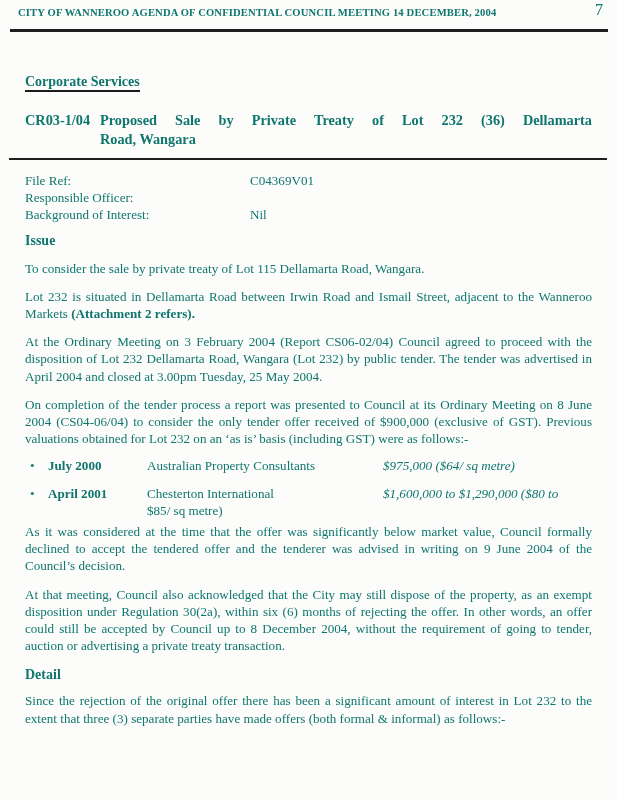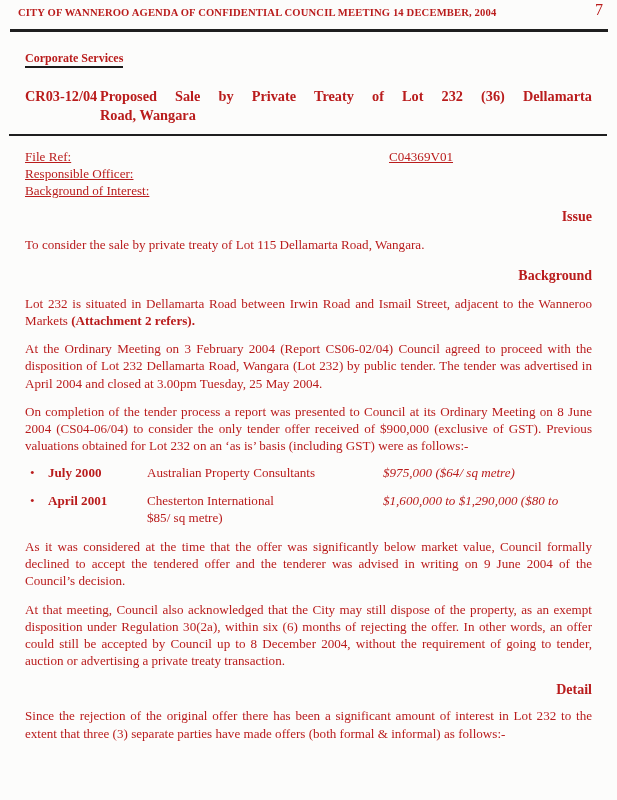--- a/index.html
+++ b/index.html
@@ -6,21 +6,21 @@
     margin: 0;
     padding: 0;
     background: #e8e8e8;
   }
   .page {
     position: relative;
     width: 617px;
     height: 800px;
     margin: 0 auto;
     background: #fcfcfb;
-    color: #b91c1c;
+    color: #0f766e;
     font-family: "Liberation Serif", "DejaVu Serif", serif;
     overflow: hidden;
   }
   
   .hdr-title {
     position: absolute;
     top: 7px;
     left: 18px;
     font-size: 10.6px;
     font-weight: bold;
@@ -44,22 +44,22 @@
   
   .content {
     position: absolute;
     top: 34px;
     left: 25px;
     right: 25px;
     font-size: 13.1px;
     line-height: 17.2px;
   }
   .directorate {
-    margin-top: 16px;
-    font-size: 12px;
+    margin-top: 40px;
+    font-size: 14px;
     font-weight: bold;
     line-height: 16px;
   }
   .directorate span {
     border-bottom: 2px solid #1b1b1b;
     padding-bottom: 1px;
   }
   
   .report-block {
     margin-top: 21px;
@@ -81,30 +81,29 @@
   .report-title .line1 { text-align: justify; text-align-last: justify; }
   .wide-rule {
     height: 2px;
     background: #1f1f1f;
     margin: 9px -15px 0 -16px;
   }
   
   .meta {
     margin-top: 12px;
   }
-  .meta-row { display: flex; text-decoration: underline; }
+  .meta-row { display: flex; }
   .meta-label { width: 225px; flex: 0 0 225px; }
-  .meta-value { flex: 1; text-align: center; }
+  .meta-value { flex: 1; }
   
   h3.sect {
     margin: 15px 0 0 0;
     font-size: 14px;
     font-weight: bold;
     line-height: 16px;
-    text-align: right;
   }
   p.body {
     margin: 11px 0 0 0;
     text-align: justify;
   }
   p.body.gap { }
   
   .vlist { margin-top: 10px; }
   .vrow { display: flex; align-items: flex-start; margin-top: 0; }
   .vrow + .vrow { margin-top: 10px; }
@@ -122,45 +121,45 @@
   <div class="hdr-page">7</div>
   <div class="hdr-rule"></div>
 
   <div class="content">
 
     <div class="directorate">
       <span>Corporate Services</span>
     </div>
 
     <div class="report-block">
-      <div class="report-code">CR03-12/04</div>
+      <div class="report-code">CR03-1/04</div>
       <div class="report-title">
         <div class="line1">Proposed Sale by Private Treaty of Lot 232 (36) Dellamarta</div>
         <div class="line2">Road, Wangara</div>
       </div>
     </div>
     <div class="wide-rule"></div>
 
     <div class="meta">
       <div class="meta-row">
         <div class="meta-label">File Ref:</div>
         <div class="meta-value">C04369V01</div>
       </div>
       <div class="meta-row">
         <div class="meta-label">Responsible Officer:</div>
       </div>
       <div class="meta-row">
         <div class="meta-label">Background of Interest:</div>
+        <div class="meta-value">Nil</div>
       </div>
     </div>
 
     <h3 class="sect" style="margin-top:9px">Issue</h3>
     <p class="body">To consider the sale by private treaty of Lot 115 Dellamarta Road, Wangara.</p>
 
-    <h3 class="sect">Background</h3>
     <p class="body"><span>Lot 232 is situated in Dellamarta Road between Irwin Road and Ismail Street, adjacent to the Wanneroo Markets </span><strong>(Attachment 2 refers).</strong></p>
     <p class="body gap">At the Ordinary Meeting on 3 February 2004 (Report CS06-02/04) Council agreed to proceed with the disposition of Lot 232 Dellamarta Road, Wangara (Lot 232) by public tender.  The tender was advertised in April 2004 and closed at 3.00pm Tuesday, 25 May 2004.</p>
     <p class="body gap">On completion of the tender process a report was presented to Council at its Ordinary Meeting on 8 June 2004 (CS04-06/04) to consider the only tender offer received of $900,000 (exclusive of GST).  Previous valuations obtained for Lot 232 on an ‘as is’ basis (including GST) were as follows:-</p>
 
     <div class="vlist">
       <div class="vrow">
         <div class="vbullet">•</div>
         <div class="vdate">July 2000</div>
         <div class="vvaluer">
           <div>Australian Property Consultants</div>
@@ -172,20 +171,20 @@
         <div class="vbullet">•</div>
         <div class="vdate">April 2001</div>
         <div class="vvaluer">
           <div>Chesterton International</div>
           <div>$85/ sq metre)</div>
         </div>
         <div class="vamount">$1,600,000 to $1,290,000 ($80 to</div>
       </div>
     </div>
 
-    <p class="body" style="margin-top:12px">As it was considered at the time that the offer was significantly below market value, Council formally declined to accept the tendered offer and the tenderer was advised in writing on 9 June 2004 of the Council’s decision.</p>
+    <p class="body" style="margin-top:4px">As it was considered at the time that the offer was significantly below market value, Council formally declined to accept the tendered offer and the tenderer was advised in writing on 9 June 2004 of the Council’s decision.</p>
     <p class="body gap">At that meeting, Council also acknowledged that the City may still dispose of the property, as an exempt disposition under Regulation 30(2a), within six (6) months of rejecting the offer.  In other words, an offer could still be accepted by Council up to 8 December 2004, without the requirement of going to tender, auction or advertising a private treaty transaction.</p>
 
     <h3 class="sect" style="margin-top:13px">Detail</h3>
     <p class="body" style="margin-top:9px">Since the rejection of the original offer there has been a significant amount of interest in Lot 232 to the extent that three (3) separate parties have made offers (both formal &amp; informal) as follows:-</p>
 
   </div>
 </div>
 
 </body></html>

